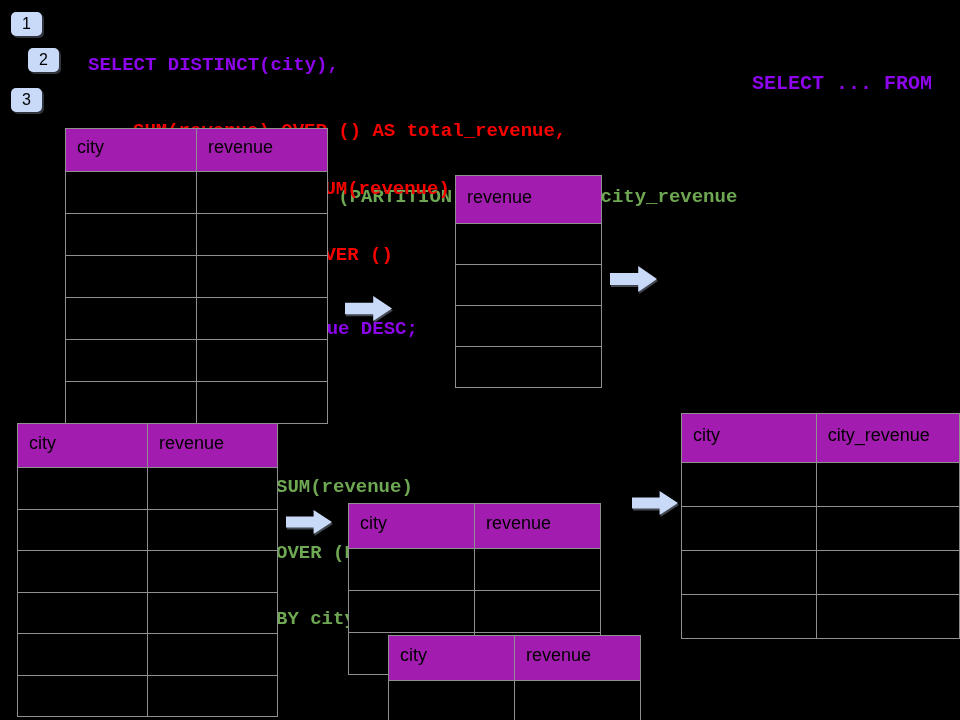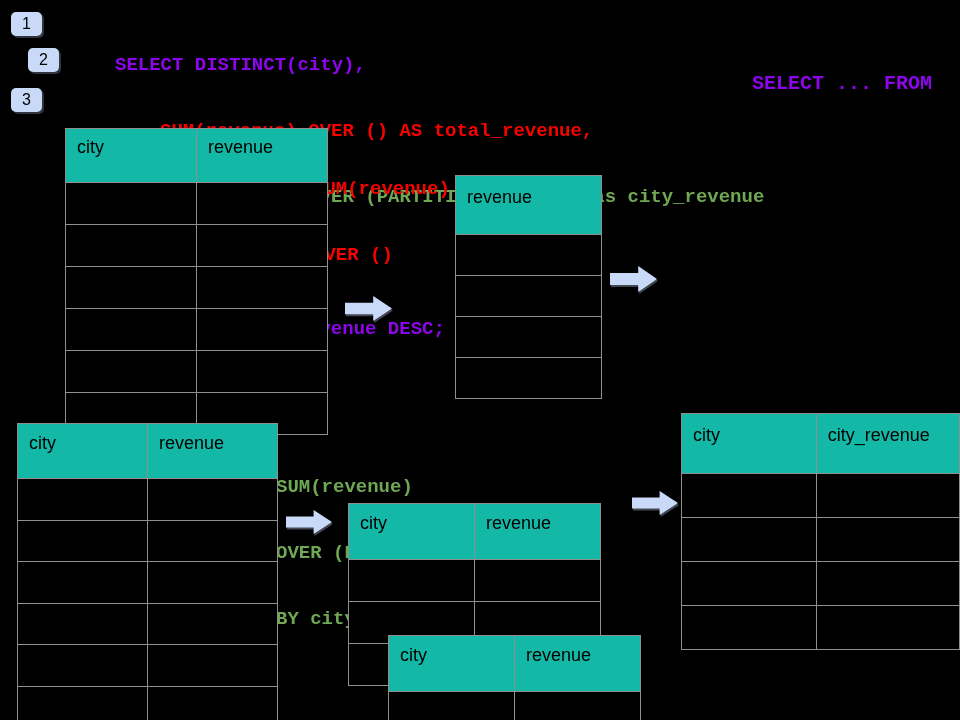--- a/index.html
+++ b/index.html
@@ -21,45 +21,45 @@
     display: flex; align-items: center; justify-content: center;
     color: #000; font-size: 16px;
     box-shadow: 2px 2px 0 rgba(105,115,135,0.45);
   }
   #badge-1 { left: 11px; top: 12px; }
   #badge-2 { left: 28px; top: 48px; }
   #badge-3 { left: 11px; top: 88px; }
 
   
   .mono { font-family: "Liberation Mono", monospace; font-weight: bold; white-space: pre; }
-  #sql-code { position: absolute; left: 88px; top: 10px; font-size: 19px; line-height: 22px; margin-left: 27px; }
+  #sql-code { position: absolute; left: 88px; top: 10px; font-size: 19px; line-height: 22px; }
   .ind1 { margin-left: 22px; }
   .ind2 { margin-left: 45px; }
   .c-purple { color: #8d05ea; }
   .c-red    { color: #f60300; }
   .c-green  { color: #6fa853; }
 
   #side-note { position: absolute; left: 752px; top: 31px; font-size: 20px; line-height: 21px; }
   #annot-total { position: absolute; left: 313px; top: 134px; font-size: 19px; line-height: 22px; }
   #annot-partition { position: absolute; left: 276px; top: 432px; font-size: 19px; line-height: 22px; }
 
   
   table.dt {
     position: absolute;
     border-collapse: collapse;
     background: #000;
   }
   table.dt th {
-    background: #14b8a6;
+    background: #a21caf;
     border: 1px solid #8f8f8f;
     font-weight: normal;
     font-size: 18px;
     color: #000;
     text-align: left;
-    padding: 0 0 16px 11px;
+    padding: 0 0 5px 11px;
   }
   table.dt td {
     border: 1px solid #8f8f8f;
     background: #000;
     padding: 0;
   }
 
   #t-rides-top    { left: 65px;  top: 128px; }
   #t-rides-top th { width: 119px; height: 37px; }
   #t-rides-top td { height: 41px; }

